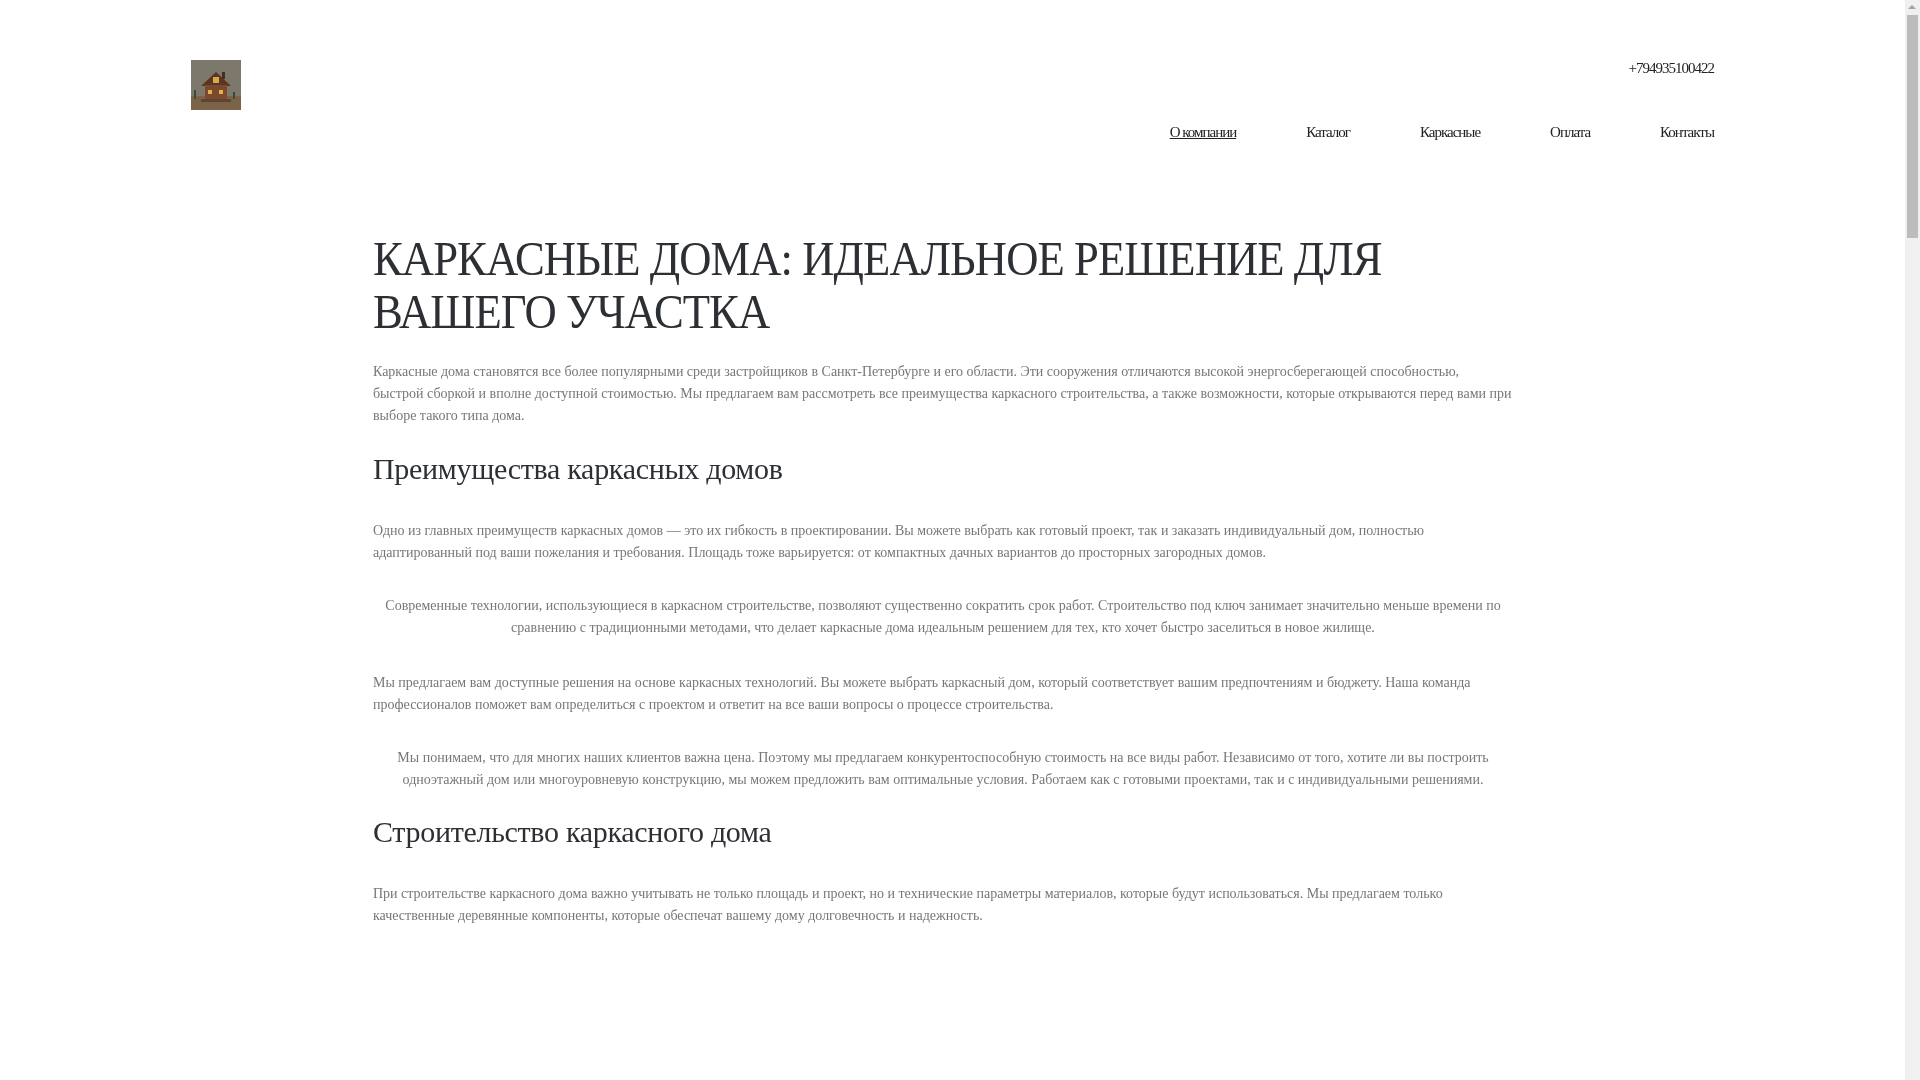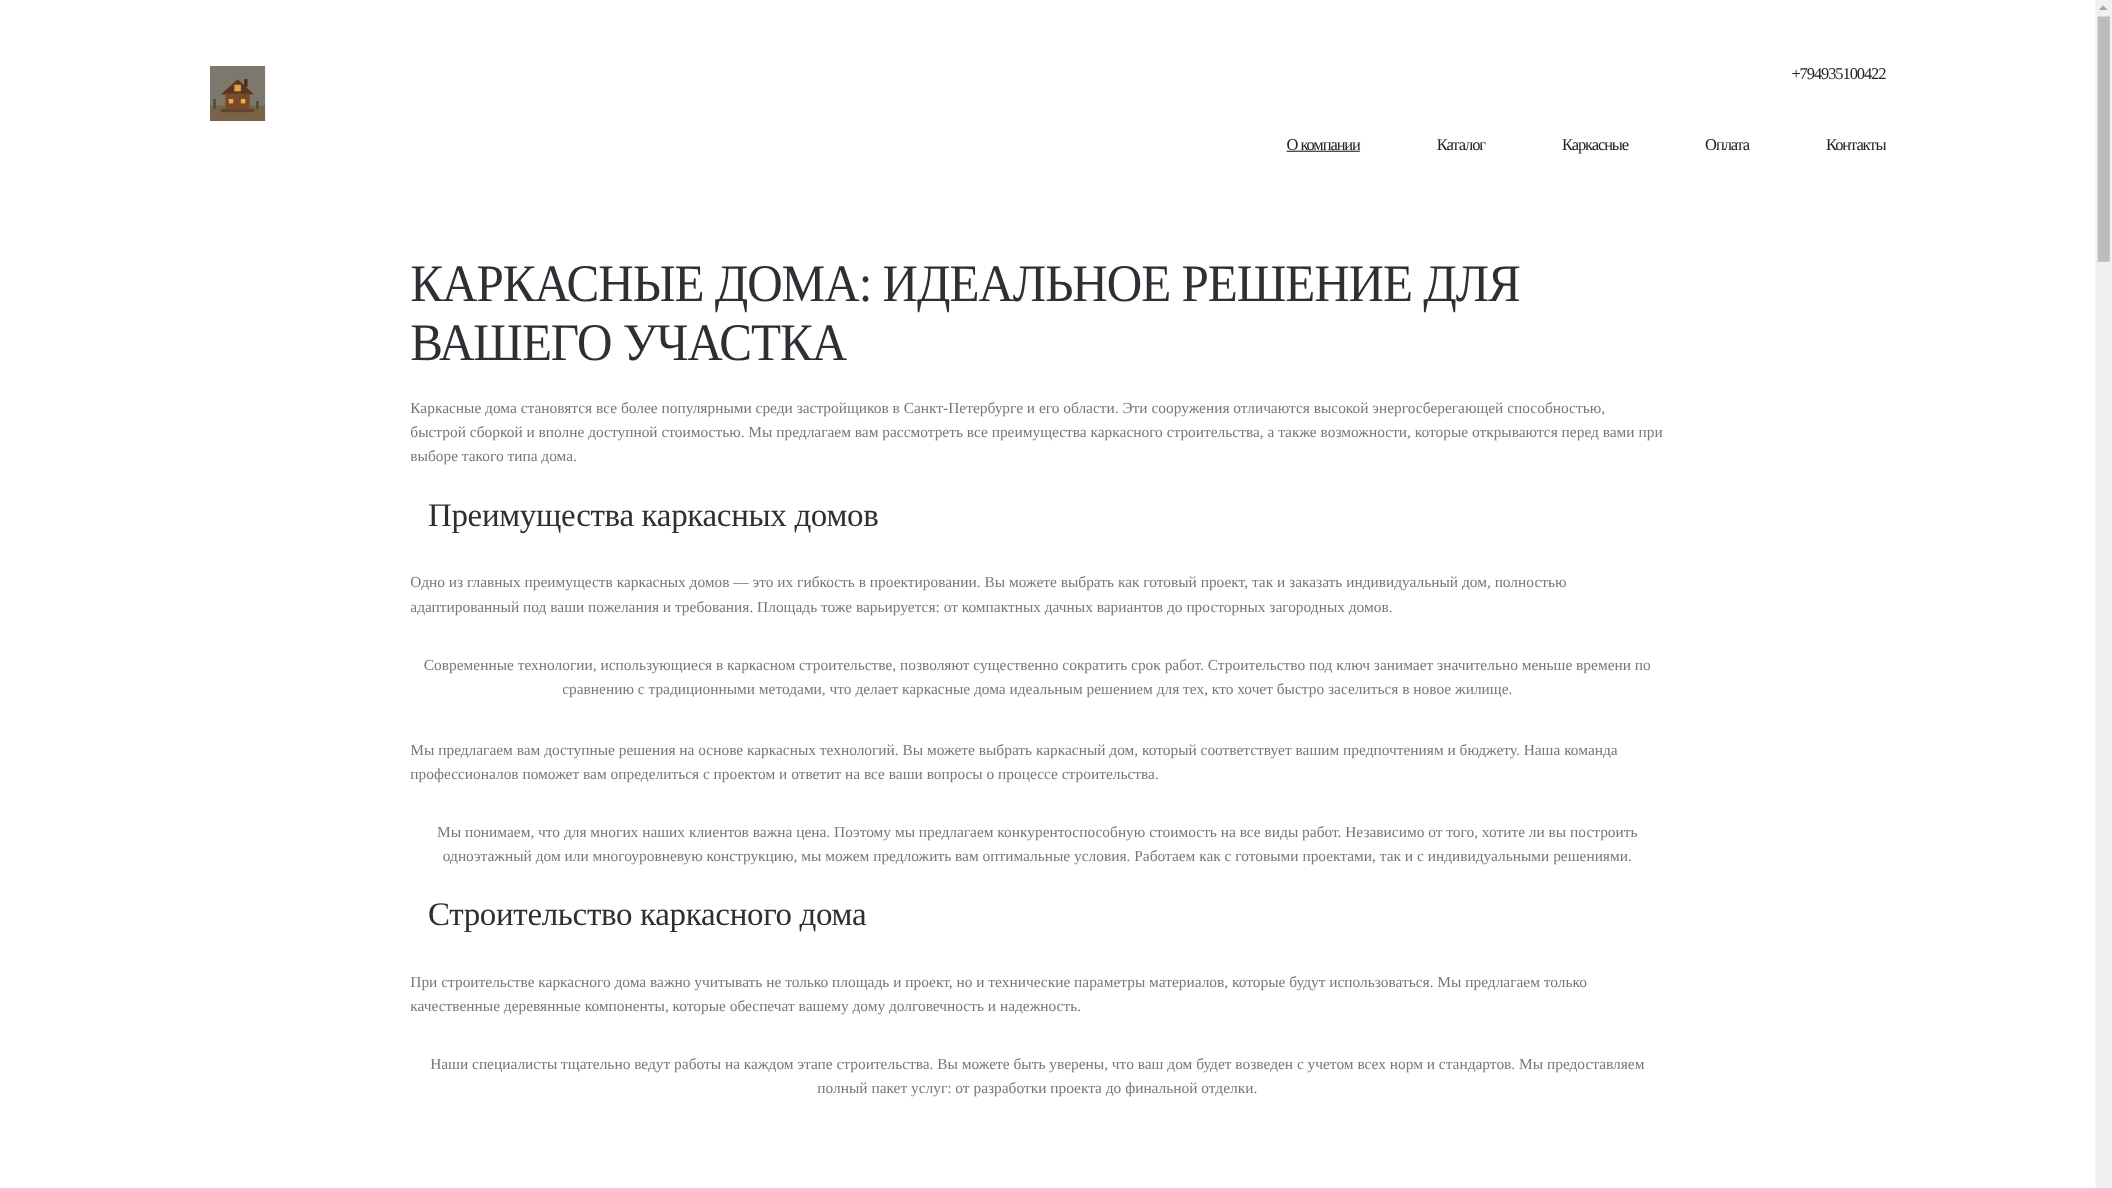--- a/index.html
+++ b/index.html
@@ -25,21 +25,21 @@
     margin-left:70px; cursor:pointer;
   }
   .nav a:first-child { margin-left:0;text-decoration:underline; }
   .content { position:absolute; left:373px; top:232px; width:1140px; }
   h1 {
     margin:0; font-weight:normal; font-size:48px; line-height:53px; color:#2c2f33;
     letter-spacing:-1px; transform:scaleX(0.93); transform-origin:left;
     width:1230px;
   }
   h2 {
-    margin:16px; font-weight:normal; font-size:30px; line-height:36px; color:#2c2f33;
+    margin:0; font-weight:normal; font-size:30px; line-height:36px; color:#2c2f33;
     letter-spacing:-0.3px;
   }
   p {
     margin:0; font-size:14px; line-height:22px; color:#777777;
   }
   .p-intro { margin-top:23px; }
   .h2-1 { margin-top:24px; }
   .p-after-h2 { margin-top:33px; }
   .p-next { margin-top:31px;text-align:center; }
   .h2-n { margin-top:23px; }
@@ -91,21 +91,20 @@
 
     <h2 class="h2-1">Преимущества каркасных домов</h2>
     <p class="p-after-h2">Одно из главных преимуществ каркасных домов — это их гибкость в проектировании. Вы можете выбрать как готовый проект, так и заказать индивидуальный дом, полностью адаптированный под ваши пожелания и требования. Площадь тоже варьируется: от компактных дачных вариантов до просторных загородных домов.</p>
     <p class="p-next">Современные технологии, использующиеся в каркасном строительстве, позволяют существенно сократить срок работ. Строительство под ключ занимает значительно меньше времени по сравнению с традиционными методами, что делает каркасные дома идеальным решением для тех, кто хочет быстро заселиться в новое жилище.</p>
 
     <p class="p-after-h2">Мы предлагаем вам доступные решения на основе каркасных технологий. Вы можете выбрать каркасный дом, который соответствует вашим предпочтениям и бюджету. Наша команда профессионалов поможет вам определиться с проектом и ответит на все ваши вопросы о процессе строительства.</p>
     <p class="p-next">Мы понимаем, что для многих наших клиентов важна цена. Поэтому мы предлагаем конкурентоспособную стоимость на все виды работ. Независимо от того, хотите ли вы построить одноэтажный дом или многоуровневую конструкцию, мы можем предложить вам оптимальные условия. Работаем как с готовыми проектами, так и с индивидуальными решениями.</p>
 
     <h2 class="h2-n">Строительство каркасного дома</h2>
     <p class="p-after-h2">При строительстве каркасного дома важно учитывать не только площадь и проект, но и технические параметры материалов, которые будут использоваться. Мы предлагаем только качественные деревянные компоненты, которые обеспечат вашему дому долговечность и надежность.</p>
-    <p class="p-next">Наши специалисты тщательно ведут работы на каждом этапе строительства. Вы можете быть уверены, что ваш дом будет возведен с учетом всех норм и стандартов. Мы предоставляем полный пакет услуг: от разработки проекта до финальной отделки.</p>
 
   </main>
 </div>
 
 <div class="scrollbar">
   <div class="arrow"></div>
   <div class="thumb"></div>
 </div>
 
 </body></html>

